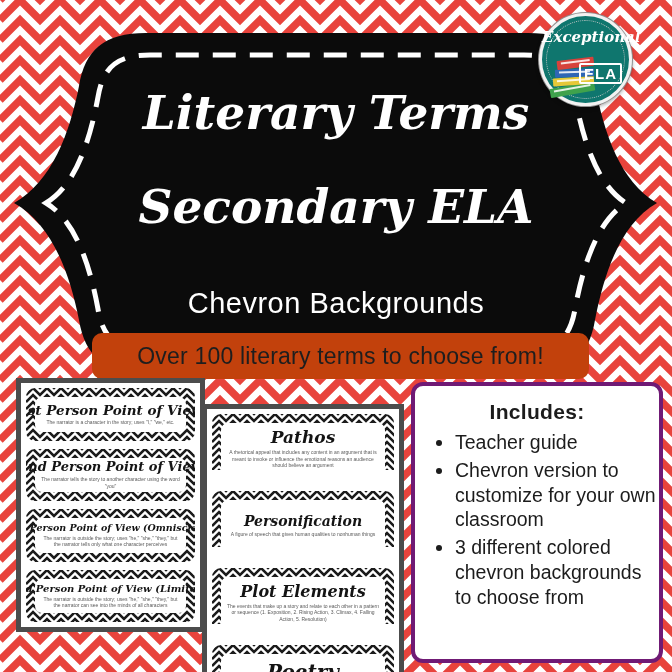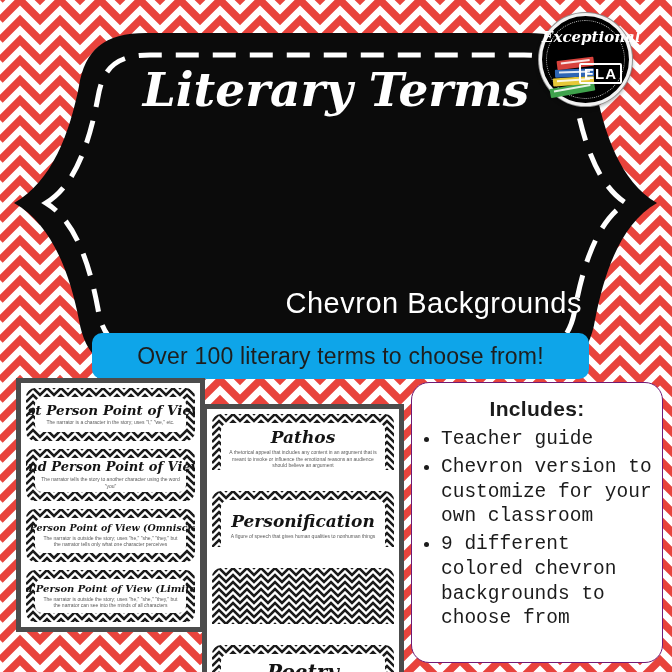--- a/index.html
+++ b/index.html
@@ -9,32 +9,32 @@
 
   
   #bg-chevron{position:absolute;left:0;top:0;}
 
   
   #frame-svg{position:absolute;left:0;top:0;pointer-events:none;}
 
   
   #title{position:absolute;left:90px;top:54px;width:492px;text-align:center;color:#fff;}
   #title .line{font-family:"DejaVu Serif",serif;font-style:italic;font-weight:bold;
-               font-size:47px;line-height:71px;white-space:nowrap;}
-  #subtitle{position:absolute;left:90px;top:287px;width:492px;text-align:right;color:#fff;
+               font-size:47px;line-height:71px;white-space:nowrap;margin-top:23px;}
+  #subtitle{position:absolute;left:90px;top:287px;width:492px;text-align:center;color:#fff;
             font-size:29px;letter-spacing:.5px;font-weight:400;}
 
   
-  #banner{position:absolute;left:92px;top:333px;width:497px;height:46px;background:#0ea5e9;
+  #banner{position:absolute;left:92px;top:333px;width:497px;height:46px;background:#c2410c;
           border-radius:10px;display:flex;align-items:center;justify-content:center;
           font-size:23px;color:#1e1e1e;letter-spacing:.2px;}
 
   
   #logo{position:absolute;left:539px;top:13px;width:93px;height:93px;border-radius:50%;
-        background:#000000;border:3px solid #f2f2f2;box-sizing:border-box;
+        background:#0f766e;border:3px solid #f2f2f2;box-sizing:border-box;
         box-shadow:0 0 0 1px #8f8f8f,0 2px 4px rgba(0,0,0,.4);}
   #logo .dotring{position:absolute;inset:4px;border:1px dotted #c9c9c9;border-radius:50%;}
   #logo .brand-top{position:absolute;left:0;top:12px;width:100%;text-align:center;color:#fff;
         font-family:"DejaVu Serif",serif;font-style:italic;font-weight:bold;font-size:15px;}
   #logo .books{position:absolute;left:6px;top:36px;}
   #logo .brand-bottom{position:absolute;right:7px;top:47px;color:#fff;border:2px solid #fff;
         border-radius:2px;padding:0 3px;font-size:15px;font-weight:700;letter-spacing:1px;}
 
   
   .page{position:absolute;background:#fff;border:5px solid #4c4c4c;box-sizing:border-box;}
@@ -46,24 +46,24 @@
   .card svg{position:absolute;left:0;top:0;}
   .card-inner{position:absolute;inset:9px;background:#fff;border-radius:7px;
               display:flex;flex-direction:column;align-items:center;justify-content:center;
               text-align:center;padding:1px 5px;box-sizing:border-box;}
   .term{font-family:"DejaVu Serif",serif;font-style:italic;font-weight:bold;color:#141414;
         white-space:nowrap;line-height:1.1;}
   .def{font-size:5px;line-height:1.3;color:#5a5a5a;margin-top:2px;}
 
   
   #includes{position:absolute;left:411px;top:382px;width:252px;height:281px;background:#fff;
-            border:1px solid #701a75;border-radius:18px;box-sizing:border-box;color:#1c1c1c;}
+            border:4px solid #701a75;border-radius:12px;box-sizing:border-box;color:#1c1c1c;}
   #includes h2{margin:14px 0 0 0;text-align:center;font-size:21px;font-weight:bold;
                letter-spacing:.3px;}
-  #includes ul{margin:6px 0 0 5px;padding-left:24px;font-family:Liberation Mono, monospace;}
+  #includes ul{margin:6px 0 0 16px;padding-left:24px;}
   #includes li{font-size:19.5px;line-height:1.27;margin-bottom:3px;}
 </style>
 </head>
 <body>
 
 <div id="stage">
 
   <svg id="bg-chevron" class="zigzag" width="672" height="672" viewBox="0 0 672 672">
       <path d="M0 0 L20 -20 L40 0 L60 -20 L80 0 L100 -20 L120 0 L140 -20 L160 0 L180 -20 L200 0 L220 -20 L240 0 L260 -20 L280 0 L300 -20 L320 0 L340 -20 L360 0 L380 -20 L400 0 L420 -20 L440 0 L460 -20 L480 0 L500 -20 L520 0 L540 -20 L560 0 L580 -20 L600 0 L620 -20 L640 0 L660 -20 L680 0 L700 -20 L720 0M0 20 L20 0 L40 20 L60 0 L80 20 L100 0 L120 20 L140 0 L160 20 L180 0 L200 20 L220 0 L240 20 L260 0 L280 20 L300 0 L320 20 L340 0 L360 20 L380 0 L400 20 L420 0 L440 20 L460 0 L480 20 L500 0 L520 20 L540 0 L560 20 L580 0 L600 20 L620 0 L640 20 L660 0 L680 20 L700 0 L720 20M0 40 L20 20 L40 40 L60 20 L80 40 L100 20 L120 40 L140 20 L160 40 L180 20 L200 40 L220 20 L240 40 L260 20 L280 40 L300 20 L320 40 L340 20 L360 40 L380 20 L400 40 L420 20 L440 40 L460 20 L480 40 L500 20 L520 40 L540 20 L560 40 L580 20 L600 40 L620 20 L640 40 L660 20 L680 40 L700 20 L720 40M0 60 L20 40 L40 60 L60 40 L80 60 L100 40 L120 60 L140 40 L160 60 L180 40 L200 60 L220 40 L240 60 L260 40 L280 60 L300 40 L320 60 L340 40 L360 60 L380 40 L400 60 L420 40 L440 60 L460 40 L480 60 L500 40 L520 60 L540 40 L560 60 L580 40 L600 60 L620 40 L640 60 L660 40 L680 60 L700 40 L720 60M0 80 L20 60 L40 80 L60 60 L80 80 L100 60 L120 80 L140 60 L160 80 L180 60 L200 80 L220 60 L240 80 L260 60 L280 80 L300 60 L320 80 L340 60 L360 80 L380 60 L400 80 L420 60 L440 80 L460 60 L480 80 L500 60 L520 80 L540 60 L560 80 L580 60 L600 80 L620 60 L640 80 L660 60 L680 80 L700 60 L720 80M0 100 L20 80 L40 100 L60 80 L80 100 L100 80 L120 100 L140 80 L160 100 L180 80 L200 100 L220 80 L240 100 L260 80 L280 100 L300 80 L320 100 L340 80 L360 100 L380 80 L400 100 L420 80 L440 100 L460 80 L480 100 L500 80 L520 100 L540 80 L560 100 L580 80 L600 100 L620 80 L640 100 L660 80 L680 100 L700 80 L720 100M0 120 L20 100 L40 120 L60 100 L80 120 L100 100 L120 120 L140 100 L160 120 L180 100 L200 120 L220 100 L240 120 L260 100 L280 120 L300 100 L320 120 L340 100 L360 120 L380 100 L400 120 L420 100 L440 120 L460 100 L480 120 L500 100 L520 120 L540 100 L560 120 L580 100 L600 120 L620 100 L640 120 L660 100 L680 120 L700 100 L720 120M0 140 L20 120 L40 140 L60 120 L80 140 L100 120 L120 140 L140 120 L160 140 L180 120 L200 140 L220 120 L240 140 L260 120 L280 140 L300 120 L320 140 L340 120 L360 140 L380 120 L400 140 L420 120 L440 140 L460 120 L480 140 L500 120 L520 140 L540 120 L560 140 L580 120 L600 140 L620 120 L640 140 L660 120 L680 140 L700 120 L720 140M0 160 L20 140 L40 160 L60 140 L80 160 L100 140 L120 160 L140 140 L160 160 L180 140 L200 160 L220 140 L240 160 L260 140 L280 160 L300 140 L320 160 L340 140 L360 160 L380 140 L400 160 L420 140 L440 160 L460 140 L480 160 L500 140 L520 160 L540 140 L560 160 L580 140 L600 160 L620 140 L640 160 L660 140 L680 160 L700 140 L720 160M0 180 L20 160 L40 180 L60 160 L80 180 L100 160 L120 180 L140 160 L160 180 L180 160 L200 180 L220 160 L240 180 L260 160 L280 180 L300 160 L320 180 L340 160 L360 180 L380 160 L400 180 L420 160 L440 180 L460 160 L480 180 L500 160 L520 180 L540 160 L560 180 L580 160 L600 180 L620 160 L640 180 L660 160 L680 180 L700 160 L720 180M0 200 L20 180 L40 200 L60 180 L80 200 L100 180 L120 200 L140 180 L160 200 L180 180 L200 200 L220 180 L240 200 L260 180 L280 200 L300 180 L320 200 L340 180 L360 200 L380 180 L400 200 L420 180 L440 200 L460 180 L480 200 L500 180 L520 200 L540 180 L560 200 L580 180 L600 200 L620 180 L640 200 L660 180 L680 200 L700 180 L720 200M0 220 L20 200 L40 220 L60 200 L80 220 L100 200 L120 220 L140 200 L160 220 L180 200 L200 220 L220 200 L240 220 L260 200 L280 220 L300 200 L320 220 L340 200 L360 220 L380 200 L400 220 L420 200 L440 220 L460 200 L480 220 L500 200 L520 220 L540 200 L560 220 L580 200 L600 220 L620 200 L640 220 L660 200 L680 220 L700 200 L720 220M0 240 L20 220 L40 240 L60 220 L80 240 L100 220 L120 240 L140 220 L160 240 L180 220 L200 240 L220 220 L240 240 L260 220 L280 240 L300 220 L320 240 L340 220 L360 240 L380 220 L400 240 L420 220 L440 240 L460 220 L480 240 L500 220 L520 240 L540 220 L560 240 L580 220 L600 240 L620 220 L640 240 L660 220 L680 240 L700 220 L720 240M0 260 L20 240 L40 260 L60 240 L80 260 L100 240 L120 260 L140 240 L160 260 L180 240 L200 260 L220 240 L240 260 L260 240 L280 260 L300 240 L320 260 L340 240 L360 260 L380 240 L400 260 L420 240 L440 260 L460 240 L480 260 L500 240 L520 260 L540 240 L560 260 L580 240 L600 260 L620 240 L640 260 L660 240 L680 260 L700 240 L720 260M0 280 L20 260 L40 280 L60 260 L80 280 L100 260 L120 280 L140 260 L160 280 L180 260 L200 280 L220 260 L240 280 L260 260 L280 280 L300 260 L320 280 L340 260 L360 280 L380 260 L400 280 L420 260 L440 280 L460 260 L480 280 L500 260 L520 280 L540 260 L560 280 L580 260 L600 280 L620 260 L640 280 L660 260 L680 280 L700 260 L720 280M0 300 L20 280 L40 300 L60 280 L80 300 L100 280 L120 300 L140 280 L160 300 L180 280 L200 300 L220 280 L240 300 L260 280 L280 300 L300 280 L320 300 L340 280 L360 300 L380 280 L400 300 L420 280 L440 300 L460 280 L480 300 L500 280 L520 300 L540 280 L560 300 L580 280 L600 300 L620 280 L640 300 L660 280 L680 300 L700 280 L720 300M0 320 L20 300 L40 320 L60 300 L80 320 L100 300 L120 320 L140 300 L160 320 L180 300 L200 320 L220 300 L240 320 L260 300 L280 320 L300 300 L320 320 L340 300 L360 320 L380 300 L400 320 L420 300 L440 320 L460 300 L480 320 L500 300 L520 320 L540 300 L560 320 L580 300 L600 320 L620 300 L640 320 L660 300 L680 320 L700 300 L720 320M0 340 L20 320 L40 340 L60 320 L80 340 L100 320 L120 340 L140 320 L160 340 L180 320 L200 340 L220 320 L240 340 L260 320 L280 340 L300 320 L320 340 L340 320 L360 340 L380 320 L400 340 L420 320 L440 340 L460 320 L480 340 L500 320 L520 340 L540 320 L560 340 L580 320 L600 340 L620 320 L640 340 L660 320 L680 340 L700 320 L720 340M0 360 L20 340 L40 360 L60 340 L80 360 L100 340 L120 360 L140 340 L160 360 L180 340 L200 360 L220 340 L240 360 L260 340 L280 360 L300 340 L320 360 L340 340 L360 360 L380 340 L400 360 L420 340 L440 360 L460 340 L480 360 L500 340 L520 360 L540 340 L560 360 L580 340 L600 360 L620 340 L640 360 L660 340 L680 360 L700 340 L720 360M0 380 L20 360 L40 380 L60 360 L80 380 L100 360 L120 380 L140 360 L160 380 L180 360 L200 380 L220 360 L240 380 L260 360 L280 380 L300 360 L320 380 L340 360 L360 380 L380 360 L400 380 L420 360 L440 380 L460 360 L480 380 L500 360 L520 380 L540 360 L560 380 L580 360 L600 380 L620 360 L640 380 L660 360 L680 380 L700 360 L720 380M0 400 L20 380 L40 400 L60 380 L80 400 L100 380 L120 400 L140 380 L160 400 L180 380 L200 400 L220 380 L240 400 L260 380 L280 400 L300 380 L320 400 L340 380 L360 400 L380 380 L400 400 L420 380 L440 400 L460 380 L480 400 L500 380 L520 400 L540 380 L560 400 L580 380 L600 400 L620 380 L640 400 L660 380 L680 400 L700 380 L720 400M0 420 L20 400 L40 420 L60 400 L80 420 L100 400 L120 420 L140 400 L160 420 L180 400 L200 420 L220 400 L240 420 L260 400 L280 420 L300 400 L320 420 L340 400 L360 420 L380 400 L400 420 L420 400 L440 420 L460 400 L480 420 L500 400 L520 420 L540 400 L560 420 L580 400 L600 420 L620 400 L640 420 L660 400 L680 420 L700 400 L720 420M0 440 L20 420 L40 440 L60 420 L80 440 L100 420 L120 440 L140 420 L160 440 L180 420 L200 440 L220 420 L240 440 L260 420 L280 440 L300 420 L320 440 L340 420 L360 440 L380 420 L400 440 L420 420 L440 440 L460 420 L480 440 L500 420 L520 440 L540 420 L560 440 L580 420 L600 440 L620 420 L640 440 L660 420 L680 440 L700 420 L720 440M0 460 L20 440 L40 460 L60 440 L80 460 L100 440 L120 460 L140 440 L160 460 L180 440 L200 460 L220 440 L240 460 L260 440 L280 460 L300 440 L320 460 L340 440 L360 460 L380 440 L400 460 L420 440 L440 460 L460 440 L480 460 L500 440 L520 460 L540 440 L560 460 L580 440 L600 460 L620 440 L640 460 L660 440 L680 460 L700 440 L720 460M0 480 L20 460 L40 480 L60 460 L80 480 L100 460 L120 480 L140 460 L160 480 L180 460 L200 480 L220 460 L240 480 L260 460 L280 480 L300 460 L320 480 L340 460 L360 480 L380 460 L400 480 L420 460 L440 480 L460 460 L480 480 L500 460 L520 480 L540 460 L560 480 L580 460 L600 480 L620 460 L640 480 L660 460 L680 480 L700 460 L720 480M0 500 L20 480 L40 500 L60 480 L80 500 L100 480 L120 500 L140 480 L160 500 L180 480 L200 500 L220 480 L240 500 L260 480 L280 500 L300 480 L320 500 L340 480 L360 500 L380 480 L400 500 L420 480 L440 500 L460 480 L480 500 L500 480 L520 500 L540 480 L560 500 L580 480 L600 500 L620 480 L640 500 L660 480 L680 500 L700 480 L720 500M0 520 L20 500 L40 520 L60 500 L80 520 L100 500 L120 520 L140 500 L160 520 L180 500 L200 520 L220 500 L240 520 L260 500 L280 520 L300 500 L320 520 L340 500 L360 520 L380 500 L400 520 L420 500 L440 520 L460 500 L480 520 L500 500 L520 520 L540 500 L560 520 L580 500 L600 520 L620 500 L640 520 L660 500 L680 520 L700 500 L720 520M0 540 L20 520 L40 540 L60 520 L80 540 L100 520 L120 540 L140 520 L160 540 L180 520 L200 540 L220 520 L240 540 L260 520 L280 540 L300 520 L320 540 L340 520 L360 540 L380 520 L400 540 L420 520 L440 540 L460 520 L480 540 L500 520 L520 540 L540 520 L560 540 L580 520 L600 540 L620 520 L640 540 L660 520 L680 540 L700 520 L720 540M0 560 L20 540 L40 560 L60 540 L80 560 L100 540 L120 560 L140 540 L160 560 L180 540 L200 560 L220 540 L240 560 L260 540 L280 560 L300 540 L320 560 L340 540 L360 560 L380 540 L400 560 L420 540 L440 560 L460 540 L480 560 L500 540 L520 560 L540 540 L560 560 L580 540 L600 560 L620 540 L640 560 L660 540 L680 560 L700 540 L720 560M0 580 L20 560 L40 580 L60 560 L80 580 L100 560 L120 580 L140 560 L160 580 L180 560 L200 580 L220 560 L240 580 L260 560 L280 580 L300 560 L320 580 L340 560 L360 580 L380 560 L400 580 L420 560 L440 580 L460 560 L480 580 L500 560 L520 580 L540 560 L560 580 L580 560 L600 580 L620 560 L640 580 L660 560 L680 580 L700 560 L720 580M0 600 L20 580 L40 600 L60 580 L80 600 L100 580 L120 600 L140 580 L160 600 L180 580 L200 600 L220 580 L240 600 L260 580 L280 600 L300 580 L320 600 L340 580 L360 600 L380 580 L400 600 L420 580 L440 600 L460 580 L480 600 L500 580 L520 600 L540 580 L560 600 L580 580 L600 600 L620 580 L640 600 L660 580 L680 600 L700 580 L720 600M0 620 L20 600 L40 620 L60 600 L80 620 L100 600 L120 620 L140 600 L160 620 L180 600 L200 620 L220 600 L240 620 L260 600 L280 620 L300 600 L320 620 L340 600 L360 620 L380 600 L400 620 L420 600 L440 620 L460 600 L480 620 L500 600 L520 620 L540 600 L560 620 L580 600 L600 620 L620 600 L640 620 L660 600 L680 620 L700 600 L720 620M0 640 L20 620 L40 640 L60 620 L80 640 L100 620 L120 640 L140 620 L160 640 L180 620 L200 640 L220 620 L240 640 L260 620 L280 640 L300 620 L320 640 L340 620 L360 640 L380 620 L400 640 L420 620 L440 640 L460 620 L480 640 L500 620 L520 640 L540 620 L560 640 L580 620 L600 640 L620 620 L640 640 L660 620 L680 640 L700 620 L720 640M0 660 L20 640 L40 660 L60 640 L80 660 L100 640 L120 660 L140 640 L160 660 L180 640 L200 660 L220 640 L240 660 L260 640 L280 660 L300 640 L320 660 L340 640 L360 660 L380 640 L400 660 L420 640 L440 660 L460 640 L480 660 L500 640 L520 660 L540 640 L560 660 L580 640 L600 660 L620 640 L640 660 L660 640 L680 660 L700 640 L720 660M0 680 L20 660 L40 680 L60 660 L80 680 L100 660 L120 680 L140 660 L160 680 L180 660 L200 680 L220 660 L240 680 L260 660 L280 680 L300 660 L320 680 L340 660 L360 680 L380 660 L400 680 L420 660 L440 680 L460 660 L480 680 L500 660 L520 680 L540 660 L560 680 L580 660 L600 680 L620 660 L640 680 L660 660 L680 680 L700 660 L720 680M0 700 L20 680 L40 700 L60 680 L80 700 L100 680 L120 700 L140 680 L160 700 L180 680 L200 700 L220 680 L240 700 L260 680 L280 700 L300 680 L320 700 L340 680 L360 700 L380 680 L400 700 L420 680 L440 700 L460 680 L480 700 L500 680 L520 700 L540 680 L560 700 L580 680 L600 700 L620 680 L640 700 L660 680 L680 700 L700 680 L720 700" fill="none" stroke="#e8433c" stroke-width="7.6"></path>
     </svg>
@@ -74,20 +74,21 @@
              C620 224,604 274,595 320 C589 356,570 373,528 373 L146 373
              C104 373,85 356,79 320 C70 274,52 224,14 203 Z" fill="#0b0b0b"></path>
     <path d="M46 203 C76 185,90 140,98 97 C103 68,116 55,150 55 L524 55
              C557 55,570 68,575 97 C583 140,597 185,626 203
              C597 221,583 266,575 309 C570 338,557 351,524 351 L150 351
              C116 351,103 338,98 309 C90 266,76 221,46 203 Z" fill="none" stroke="#ffffff" stroke-width="5" stroke-dasharray="23 14"></path>
   </svg>
 
   <div id="title">
     <div class="line">Literary Terms</div>
+    <div class="line">Secondary ELA</div>
   </div>
   <div id="subtitle">Chevron Backgrounds</div>
 
   <div id="banner">Over 100 literary terms to choose from!</div>
 
   <div id="logo">
     <div class="dotring"></div>
     <div class="brand-top">Exceptional</div>
     <svg class="books" width="52" height="46" viewBox="0 0 52 46">
       <g transform="rotate(-10 26 38)">
@@ -160,43 +161,47 @@
         <div class="card-inner">
           <div class="term" style="font-size:17px">Pathos</div>
           <div class="def">A rhetorical appeal that includes any content in an argument that is meant to invoke or influence the emotional reasons an audience should believe an argument</div>
         </div>
       </div>
       <div class="card">
         <svg class="zigzag" width="194" height="56" viewBox="0 0 194 56">
             <path d="M0 0 L7 -7 L14 0 L21 -7 L28 0 L35 -7 L42 0 L49 -7 L56 0 L63 -7 L70 0 L77 -7 L84 0 L91 -7 L98 0 L105 -7 L112 0 L119 -7 L126 0 L133 -7 L140 0 L147 -7 L154 0 L161 -7 L168 0 L175 -7 L182 0 L189 -7 L196 0 L203 -7 L210 0M0 7 L7 0 L14 7 L21 0 L28 7 L35 0 L42 7 L49 0 L56 7 L63 0 L70 7 L77 0 L84 7 L91 0 L98 7 L105 0 L112 7 L119 0 L126 7 L133 0 L140 7 L147 0 L154 7 L161 0 L168 7 L175 0 L182 7 L189 0 L196 7 L203 0 L210 7M0 14 L7 7 L14 14 L21 7 L28 14 L35 7 L42 14 L49 7 L56 14 L63 7 L70 14 L77 7 L84 14 L91 7 L98 14 L105 7 L112 14 L119 7 L126 14 L133 7 L140 14 L147 7 L154 14 L161 7 L168 14 L175 7 L182 14 L189 7 L196 14 L203 7 L210 14M0 21 L7 14 L14 21 L21 14 L28 21 L35 14 L42 21 L49 14 L56 21 L63 14 L70 21 L77 14 L84 21 L91 14 L98 21 L105 14 L112 21 L119 14 L126 21 L133 14 L140 21 L147 14 L154 21 L161 14 L168 21 L175 14 L182 21 L189 14 L196 21 L203 14 L210 21M0 28 L7 21 L14 28 L21 21 L28 28 L35 21 L42 28 L49 21 L56 28 L63 21 L70 28 L77 21 L84 28 L91 21 L98 28 L105 21 L112 28 L119 21 L126 28 L133 21 L140 28 L147 21 L154 28 L161 21 L168 28 L175 21 L182 28 L189 21 L196 28 L203 21 L210 28M0 35 L7 28 L14 35 L21 28 L28 35 L35 28 L42 35 L49 28 L56 35 L63 28 L70 35 L77 28 L84 35 L91 28 L98 35 L105 28 L112 35 L119 28 L126 35 L133 28 L140 35 L147 28 L154 35 L161 28 L168 35 L175 28 L182 35 L189 28 L196 35 L203 28 L210 35M0 42 L7 35 L14 42 L21 35 L28 42 L35 35 L42 42 L49 35 L56 42 L63 35 L70 42 L77 35 L84 42 L91 35 L98 42 L105 35 L112 42 L119 35 L126 42 L133 35 L140 42 L147 35 L154 42 L161 35 L168 42 L175 35 L182 42 L189 35 L196 42 L203 35 L210 42M0 49 L7 42 L14 49 L21 42 L28 49 L35 42 L42 49 L49 42 L56 49 L63 42 L70 49 L77 42 L84 49 L91 42 L98 49 L105 42 L112 49 L119 42 L126 49 L133 42 L140 49 L147 42 L154 49 L161 42 L168 49 L175 42 L182 49 L189 42 L196 49 L203 42 L210 49M0 56 L7 49 L14 56 L21 49 L28 56 L35 49 L42 56 L49 49 L56 56 L63 49 L70 56 L77 49 L84 56 L91 49 L98 56 L105 49 L112 56 L119 49 L126 56 L133 49 L140 56 L147 49 L154 56 L161 49 L168 56 L175 49 L182 56 L189 49 L196 56 L203 49 L210 56M0 63 L7 56 L14 63 L21 56 L28 63 L35 56 L42 63 L49 56 L56 63 L63 56 L70 63 L77 56 L84 63 L91 56 L98 63 L105 56 L112 63 L119 56 L126 63 L133 56 L140 63 L147 56 L154 63 L161 56 L168 63 L175 56 L182 63 L189 56 L196 63 L203 56 L210 63" fill="none" stroke="#1c1c1c" stroke-width="2.5"></path>
           </svg>
         <div class="card-inner">
-          <div class="term" style="font-size:17px">Personification</div>
+          <div class="term" style="font-size:14px">Personification</div>
           <div class="def">A figure of speech that gives human qualities to nonhuman things</div>
         </div>
       </div>
       <div class="card">
         <svg class="zigzag" width="194" height="56" viewBox="0 0 194 56">
             <path d="M0 0 L7 -7 L14 0 L21 -7 L28 0 L35 -7 L42 0 L49 -7 L56 0 L63 -7 L70 0 L77 -7 L84 0 L91 -7 L98 0 L105 -7 L112 0 L119 -7 L126 0 L133 -7 L140 0 L147 -7 L154 0 L161 -7 L168 0 L175 -7 L182 0 L189 -7 L196 0 L203 -7 L210 0M0 7 L7 0 L14 7 L21 0 L28 7 L35 0 L42 7 L49 0 L56 7 L63 0 L70 7 L77 0 L84 7 L91 0 L98 7 L105 0 L112 7 L119 0 L126 7 L133 0 L140 7 L147 0 L154 7 L161 0 L168 7 L175 0 L182 7 L189 0 L196 7 L203 0 L210 7M0 14 L7 7 L14 14 L21 7 L28 14 L35 7 L42 14 L49 7 L56 14 L63 7 L70 14 L77 7 L84 14 L91 7 L98 14 L105 7 L112 14 L119 7 L126 14 L133 7 L140 14 L147 7 L154 14 L161 7 L168 14 L175 7 L182 14 L189 7 L196 14 L203 7 L210 14M0 21 L7 14 L14 21 L21 14 L28 21 L35 14 L42 21 L49 14 L56 21 L63 14 L70 21 L77 14 L84 21 L91 14 L98 21 L105 14 L112 21 L119 14 L126 21 L133 14 L140 21 L147 14 L154 21 L161 14 L168 21 L175 14 L182 21 L189 14 L196 21 L203 14 L210 21M0 28 L7 21 L14 28 L21 21 L28 28 L35 21 L42 28 L49 21 L56 28 L63 21 L70 28 L77 21 L84 28 L91 21 L98 28 L105 21 L112 28 L119 21 L126 28 L133 21 L140 28 L147 21 L154 28 L161 21 L168 28 L175 21 L182 28 L189 21 L196 28 L203 21 L210 28M0 35 L7 28 L14 35 L21 28 L28 35 L35 28 L42 35 L49 28 L56 35 L63 28 L70 35 L77 28 L84 35 L91 28 L98 35 L105 28 L112 35 L119 28 L126 35 L133 28 L140 35 L147 28 L154 35 L161 28 L168 35 L175 28 L182 35 L189 28 L196 35 L203 28 L210 35M0 42 L7 35 L14 42 L21 35 L28 42 L35 35 L42 42 L49 35 L56 42 L63 35 L70 42 L77 35 L84 42 L91 35 L98 42 L105 35 L112 42 L119 35 L126 42 L133 35 L140 42 L147 35 L154 42 L161 35 L168 42 L175 35 L182 42 L189 35 L196 42 L203 35 L210 42M0 49 L7 42 L14 49 L21 42 L28 49 L35 42 L42 49 L49 42 L56 49 L63 42 L70 49 L77 42 L84 49 L91 42 L98 49 L105 42 L112 49 L119 42 L126 49 L133 42 L140 49 L147 42 L154 49 L161 42 L168 49 L175 42 L182 49 L189 42 L196 49 L203 42 L210 49M0 56 L7 49 L14 56 L21 49 L28 56 L35 49 L42 56 L49 49 L56 56 L63 49 L70 56 L77 49 L84 56 L91 49 L98 56 L105 49 L112 56 L119 49 L126 56 L133 49 L140 56 L147 49 L154 56 L161 49 L168 56 L175 49 L182 56 L189 49 L196 56 L203 49 L210 56M0 63 L7 56 L14 63 L21 56 L28 63 L35 56 L42 63 L49 56 L56 63 L63 56 L70 63 L77 56 L84 63 L91 56 L98 63 L105 56 L112 63 L119 56 L126 63 L133 56 L140 63 L147 56 L154 63 L161 56 L168 63 L175 56 L182 63 L189 56 L196 63 L203 56 L210 63" fill="none" stroke="#1c1c1c" stroke-width="2.5"></path>
           </svg>
+        <div class="card-inner">
+          <div class="term" style="font-size:16px">Plot Elements</div>
+          <div class="def">The events that make up a story and relate to each other in a pattern or sequence (1. Exposition, 2. Rising Action, 3. Climax, 4. Falling Action, 5. Resolution)</div>
+        </div>
       </div>
       <div class="card">
         <svg class="zigzag" width="194" height="56" viewBox="0 0 194 56">
             <path d="M0 0 L7 -7 L14 0 L21 -7 L28 0 L35 -7 L42 0 L49 -7 L56 0 L63 -7 L70 0 L77 -7 L84 0 L91 -7 L98 0 L105 -7 L112 0 L119 -7 L126 0 L133 -7 L140 0 L147 -7 L154 0 L161 -7 L168 0 L175 -7 L182 0 L189 -7 L196 0 L203 -7 L210 0M0 7 L7 0 L14 7 L21 0 L28 7 L35 0 L42 7 L49 0 L56 7 L63 0 L70 7 L77 0 L84 7 L91 0 L98 7 L105 0 L112 7 L119 0 L126 7 L133 0 L140 7 L147 0 L154 7 L161 0 L168 7 L175 0 L182 7 L189 0 L196 7 L203 0 L210 7M0 14 L7 7 L14 14 L21 7 L28 14 L35 7 L42 14 L49 7 L56 14 L63 7 L70 14 L77 7 L84 14 L91 7 L98 14 L105 7 L112 14 L119 7 L126 14 L133 7 L140 14 L147 7 L154 14 L161 7 L168 14 L175 7 L182 14 L189 7 L196 14 L203 7 L210 14M0 21 L7 14 L14 21 L21 14 L28 21 L35 14 L42 21 L49 14 L56 21 L63 14 L70 21 L77 14 L84 21 L91 14 L98 21 L105 14 L112 21 L119 14 L126 21 L133 14 L140 21 L147 14 L154 21 L161 14 L168 21 L175 14 L182 21 L189 14 L196 21 L203 14 L210 21M0 28 L7 21 L14 28 L21 21 L28 28 L35 21 L42 28 L49 21 L56 28 L63 21 L70 28 L77 21 L84 28 L91 21 L98 28 L105 21 L112 28 L119 21 L126 28 L133 21 L140 28 L147 21 L154 28 L161 21 L168 28 L175 21 L182 28 L189 21 L196 28 L203 21 L210 28M0 35 L7 28 L14 35 L21 28 L28 35 L35 28 L42 35 L49 28 L56 35 L63 28 L70 35 L77 28 L84 35 L91 28 L98 35 L105 28 L112 35 L119 28 L126 35 L133 28 L140 35 L147 28 L154 35 L161 28 L168 35 L175 28 L182 35 L189 28 L196 35 L203 28 L210 35M0 42 L7 35 L14 42 L21 35 L28 42 L35 35 L42 42 L49 35 L56 42 L63 35 L70 42 L77 35 L84 42 L91 35 L98 42 L105 35 L112 42 L119 35 L126 42 L133 35 L140 42 L147 35 L154 42 L161 35 L168 42 L175 35 L182 42 L189 35 L196 42 L203 35 L210 42M0 49 L7 42 L14 49 L21 42 L28 49 L35 42 L42 49 L49 42 L56 49 L63 42 L70 49 L77 42 L84 49 L91 42 L98 49 L105 42 L112 49 L119 42 L126 49 L133 42 L140 49 L147 42 L154 49 L161 42 L168 49 L175 42 L182 49 L189 42 L196 49 L203 42 L210 49M0 56 L7 49 L14 56 L21 49 L28 56 L35 49 L42 56 L49 49 L56 56 L63 49 L70 56 L77 49 L84 56 L91 49 L98 56 L105 49 L112 56 L119 49 L126 56 L133 49 L140 56 L147 49 L154 56 L161 49 L168 56 L175 49 L182 56 L189 49 L196 56 L203 49 L210 56M0 63 L7 56 L14 63 L21 56 L28 63 L35 56 L42 63 L49 56 L56 63 L63 56 L70 63 L77 56 L84 63 L91 56 L98 63 L105 56 L112 63 L119 56 L126 63 L133 56 L140 63 L147 56 L154 63 L161 56 L168 63 L175 56 L182 63 L189 56 L196 63 L203 56 L210 63" fill="none" stroke="#1c1c1c" stroke-width="2.5"></path>
           </svg>
         <div class="card-inner">
           <div class="term" style="font-size:20px">Poetry</div>
           <div class="def">A literary work that uses concise, colorful, often rhythmic language to express ideas or emotions</div>
         </div>
       </div>
     </div>
   </div>
 
   <div id="includes">
     <h2>Includes:</h2>
     <ul>
       <li>Teacher guide</li>
       <li>Chevron version to customize for your own classroom</li>
-      <li>9 different colored chevron backgrounds to choose from</li>
+      <li>3 different colored chevron backgrounds to choose from</li>
     </ul>
   </div>
 
 </div>
 
 </body></html>

